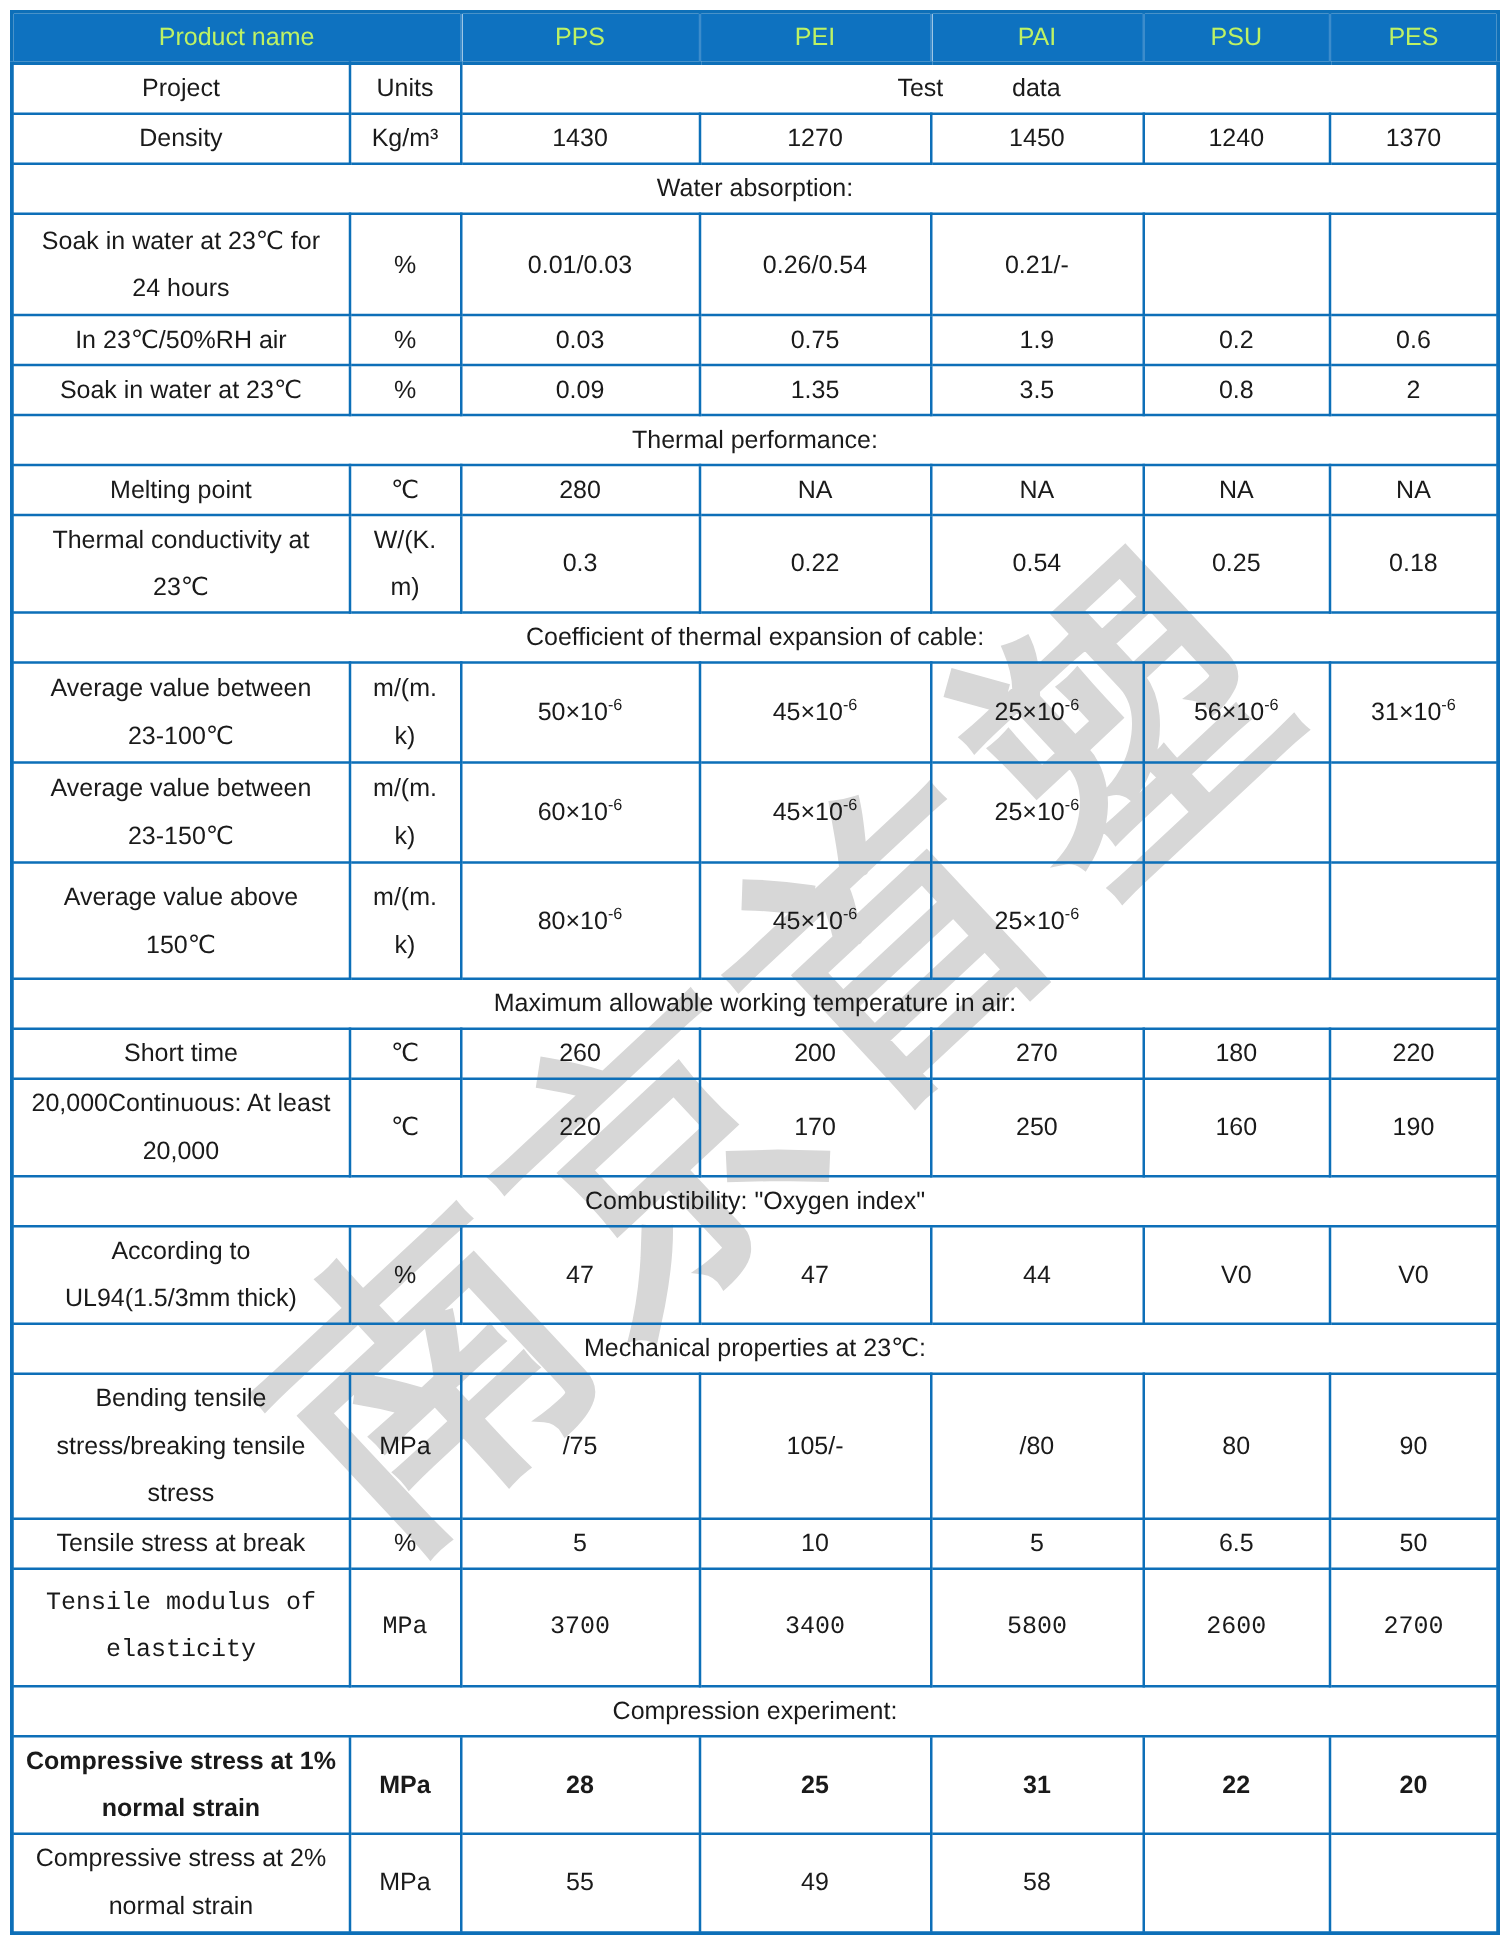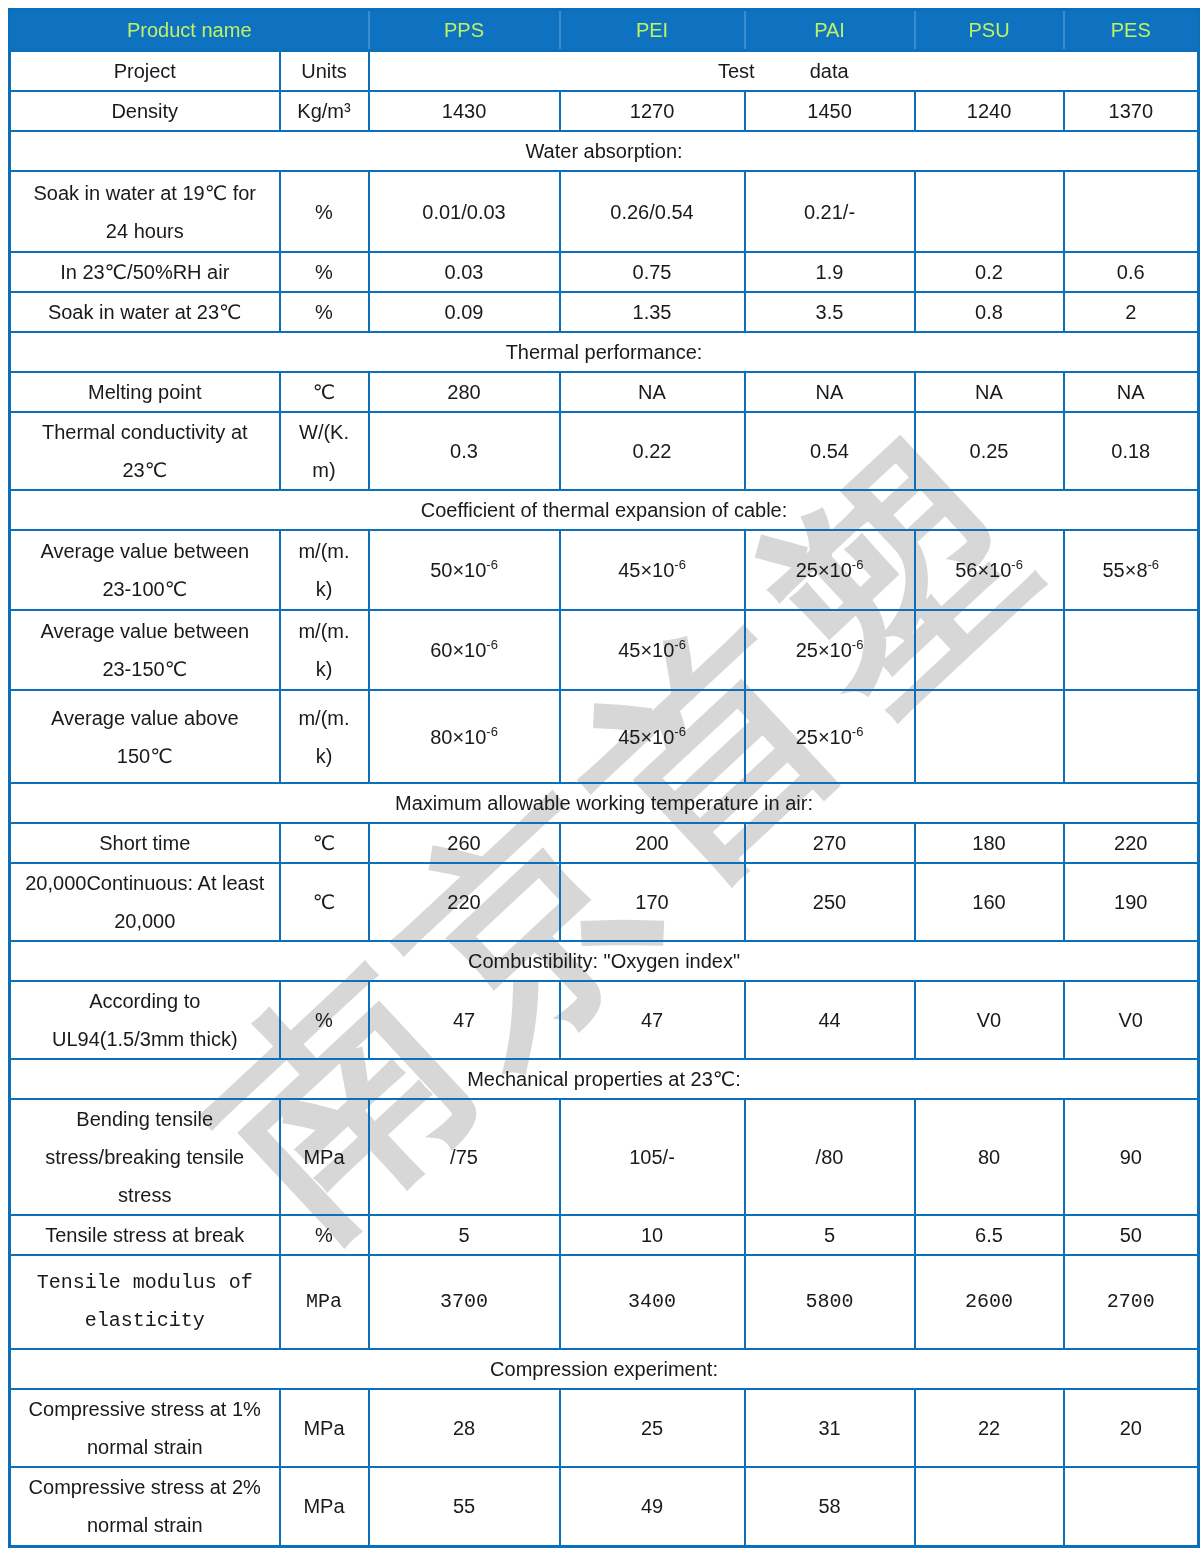--- a/index.html
+++ b/index.html
@@ -84,21 +84,21 @@
           <td>1430</td>
           <td>1270</td>
           <td>1450</td>
           <td>1240</td>
           <td>1370</td>
         </tr>
         <tr style="height: 39px;">
           <td colspan="7" class="section">Water absorption:</td>
         </tr>
         <tr style="height: 81px;">
-          <td><span>Soak in water at 19℃ for</span><br><span>24 hours</span></td>
+          <td><span>Soak in water at 23℃ for</span><br><span>24 hours</span></td>
           <td><span>%</span></td>
           <td>0.01/0.03</td>
           <td>0.26/0.54</td>
           <td>0.21/-</td>
           <td></td>
           <td></td>
         </tr>
         <tr style="height: 38px;">
           <td><span>In 23℃/50%RH air</span></td>
           <td><span>%</span></td>
@@ -141,21 +141,21 @@
         <tr style="height: 40px;">
           <td colspan="7" class="section">Coefficient of thermal expansion of cable:</td>
         </tr>
         <tr style="height: 80px;">
           <td><span>Average value between</span><br><span>23-100℃</span></td>
           <td><span>m/(m.</span><br><span>k)</span></td>
           <td><span>50×10</span><sup>-6</sup></td>
           <td><span>45×10</span><sup>-6</sup></td>
           <td><span>25×10</span><sup>-6</sup></td>
           <td><span>56×10</span><sup>-6</sup></td>
-          <td><span>55×8</span><sup>-6</sup></td>
+          <td><span>31×10</span><sup>-6</sup></td>
         </tr>
         <tr style="height: 80px;">
           <td><span>Average value between</span><br><span>23-150℃</span></td>
           <td><span>m/(m.</span><br><span>k)</span></td>
           <td><span>60×10</span><sup>-6</sup></td>
           <td><span>45×10</span><sup>-6</sup></td>
           <td><span>25×10</span><sup>-6</sup></td>
           <td></td>
           <td></td>
         </tr>
@@ -227,21 +227,21 @@
           <td><span>MPa</span></td>
           <td>3700</td>
           <td>3400</td>
           <td>5800</td>
           <td>2600</td>
           <td>2700</td>
         </tr>
         <tr style="height: 39px;">
           <td colspan="7" class="section">Compression experiment:</td>
         </tr>
-        <tr style="height: 68px;">
+        <tr style="height: 68px; font-weight: bold;">
           <td><span>Compressive stress at 1%</span><br><span>normal strain</span></td>
           <td><span>MPa</span></td>
           <td>28</td>
           <td>25</td>
           <td>31</td>
           <td>22</td>
           <td>20</td>
         </tr>
         <tr style="height: 79px;">
           <td><span>Compressive stress at 2%</span><br><span>normal strain</span></td>

